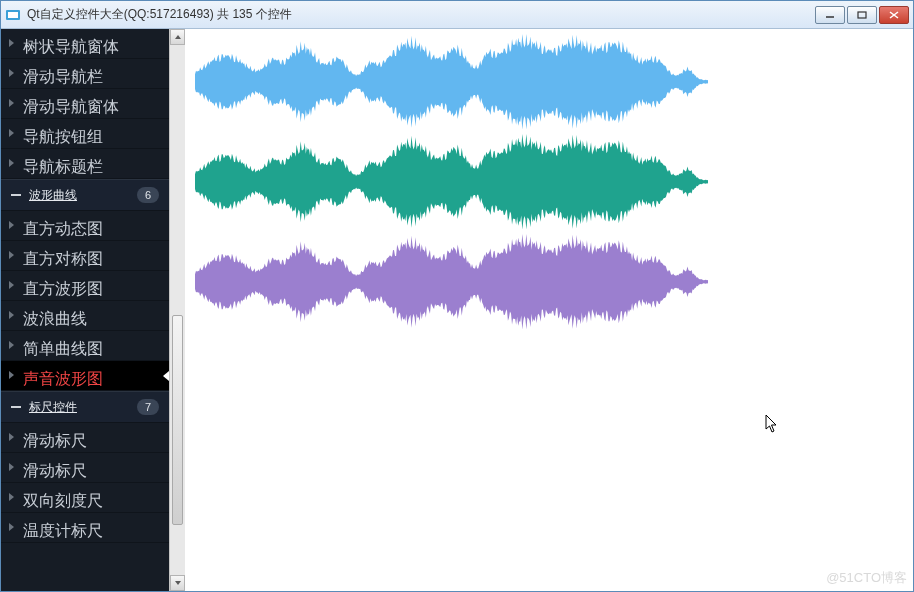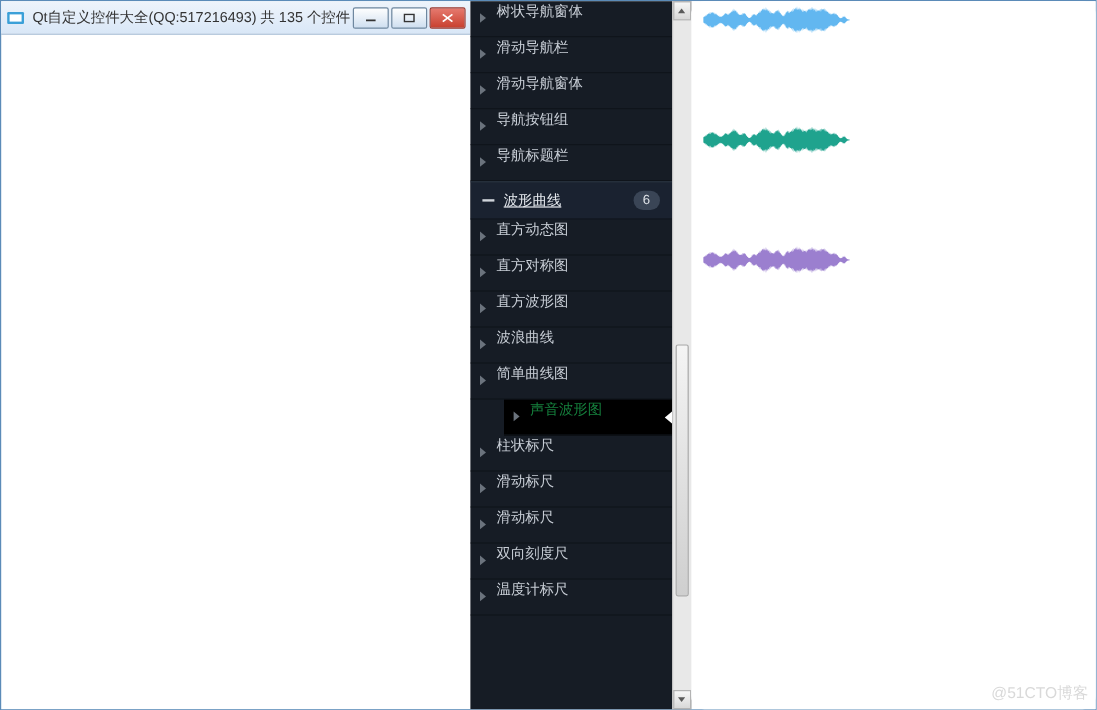--- a/index.html
+++ b/index.html
@@ -10,21 +10,21 @@
     overflow: hidden;
     width: 914px;
     height: 592px;
   }
   .window {
     width: 914px;
     height: 592px;
     border: 1px solid #5b8bb8;
     background: #fff;
     display: flex;
-    flex-direction: row;
+    flex-direction: column;
   }
   .titlebar {
     height: 28px;
     background: linear-gradient(#eef4fb, #d9e7f7);
     border-bottom: 1px solid #a9bfd6;
     display: flex;
     align-items: center;
     padding: 0 4px;
   }
   .titlebar .app-icon {
@@ -79,39 +79,38 @@
   .scroll-thumb {
     position:absolute; left:2px; right:2px;
     background: linear-gradient(#f4f4f4,#cfcfcf);
     border:1px solid #a9a9a9;
     border-radius:2px;
   }
 
   .nav-item {
     height: 30px;
     display: flex;
-    align-items: flex-start;
+    align-items: flex-end;
     padding: 0 10px 0 22px;
     color: #c9cfd7;
-    font-size: 12px;
+    font-size: 16px;
     cursor: pointer;
     position:relative;
     border-bottom:1px solid #0f141b;
   }
   .nav-item .chev {
     position:absolute; left:8px; top:10px;
     width:0;height:0;
     border-top:4px solid transparent;
     border-bottom:4px solid transparent;
     border-left:5px solid #6b737d;
   }
   .nav-item.active {
     background: #000;
-    color: #15803d;
-    margin-left: 28px;
+    color: #ef4444;
   }
   .nav-item.active::after{
     content:"";
     position:absolute; right:0; top:10px;
     width:0;height:0;
     border-top:5px solid transparent;
     border-bottom:5px solid transparent;
     border-right:6px solid #fff;
   }
 
@@ -237,23 +236,24 @@
             <span>波浪曲线</span>
           </div>
           <div class="nav-item">
             <span class="chev"></span>
             <span>简单曲线图</span>
           </div>
           <div class="nav-item active">
             <span class="chev"></span>
             <span>声音波形图</span>
           </div>
-          <div class="nav-item">
-            <span class="chev"></span>
-            <span>柱状标尺</span>
+          <div class="nav-group">
+            <span class="exp"></span>
+            <span class="group-title">标尺控件</span>
+            <span class="badge">7</span>
           </div>
           <div class="nav-item">
             <span class="chev"></span>
             <span>滑动标尺</span>
           </div>
           <div class="nav-item">
             <span class="chev"></span>
             <span>滑动标尺</span>
           </div>
           <div class="nav-item">

